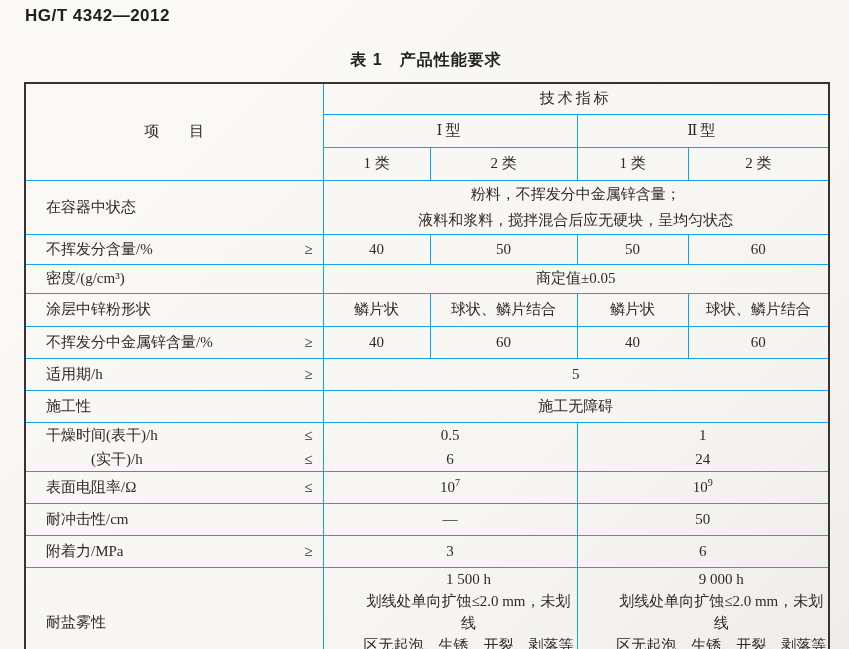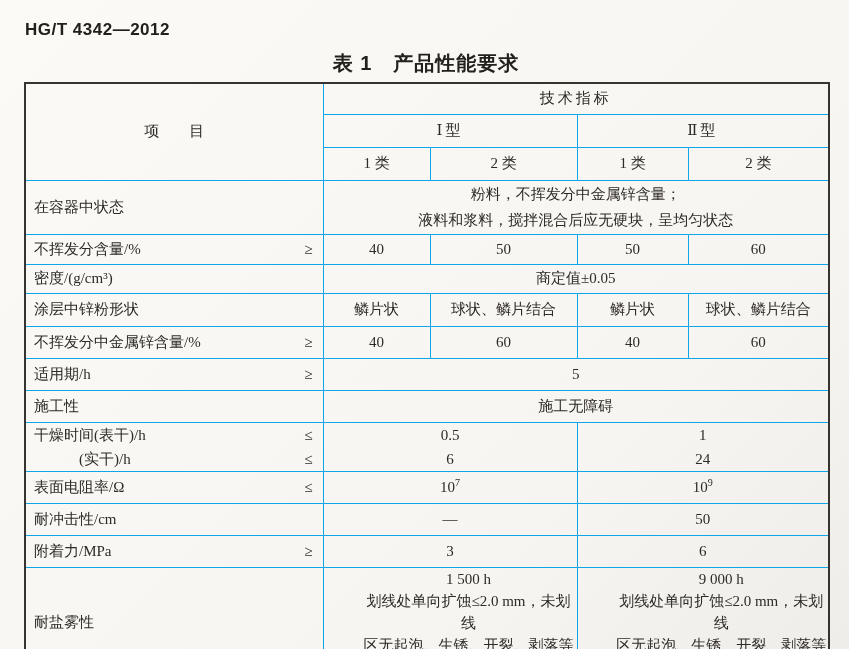--- a/index.html
+++ b/index.html
@@ -5,30 +5,30 @@
   html, body { margin: 0; padding: 0; }
   body {
     width: 849px; height: 649px;
     background: linear-gradient(135deg, #fbfaf7 0%, #f7f5f1 70%, #efede9 100%);
     font-family: "Liberation Serif", "DejaVu Serif", serif;
     color: #2e2a26;
     position: relative;
     overflow: hidden;
   }
   .std-no {
-    position: absolute; left: 25px; top: 20px;
+    position: absolute; left: 25px; top: 6px;
     font-family: "Liberation Sans", "DejaVu Sans", sans-serif;
     font-weight: bold; font-size: 17px; letter-spacing: 0.5px;
     color: #22201d;
   }
   .caption {
     position: absolute; left: 24px; top: 50px; width: 804px;
     text-align: center;
     font-family: "Liberation Sans", "DejaVu Sans", sans-serif;
-    font-weight: bold; font-size: 20px; letter-spacing: 1px;
+    font-weight: bold; font-size: 16px; letter-spacing: 1px;
     color: #23211e;
   }
   table.tbl {
     position: absolute; left: 24px; top: 82px;
     width: 804px;
     border-collapse: collapse; table-layout: fixed;
     border: 2px solid #37332e;
   }
   .tbl td {
     border: 1px solid #0ea5e9;
@@ -40,21 +40,21 @@
   tr.h31 { height: 31px; } tr.h33 { height: 33px; } tr.h54 { height: 54px; }
   tr.h30 { height: 30px; } tr.h29 { height: 29px; } tr.h32 { height: 32px; }
   tr.h49 { height: 49px; } tr.h68 { height: 68px; }
 
   .hd { letter-spacing: 3px; }
   .item-head { letter-spacing: 0; font-size: 15px; }
 
   td.lab { text-align: left; }
   .labline {
     display: flex; justify-content: space-between; align-items: center;
-    padding: 0 10px 0 8px;
+    padding: 0 10px 0 20px;
   }
   .labline .sym { font-size: 15px; }
   .lab2 .labline { line-height: 24px; align-items: center; }
   .lab2 .indent > span:first-child { padding-left: 45px; }
 
   .two-line div { line-height: 26px; }
   .pair div { line-height: 24px; }
   .salt div { line-height: 22px; margin-left: 37px; }
   .salt { padding: 1px 4px; }
   sup { font-size: 10px; vertical-align: super; line-height: 0; }

